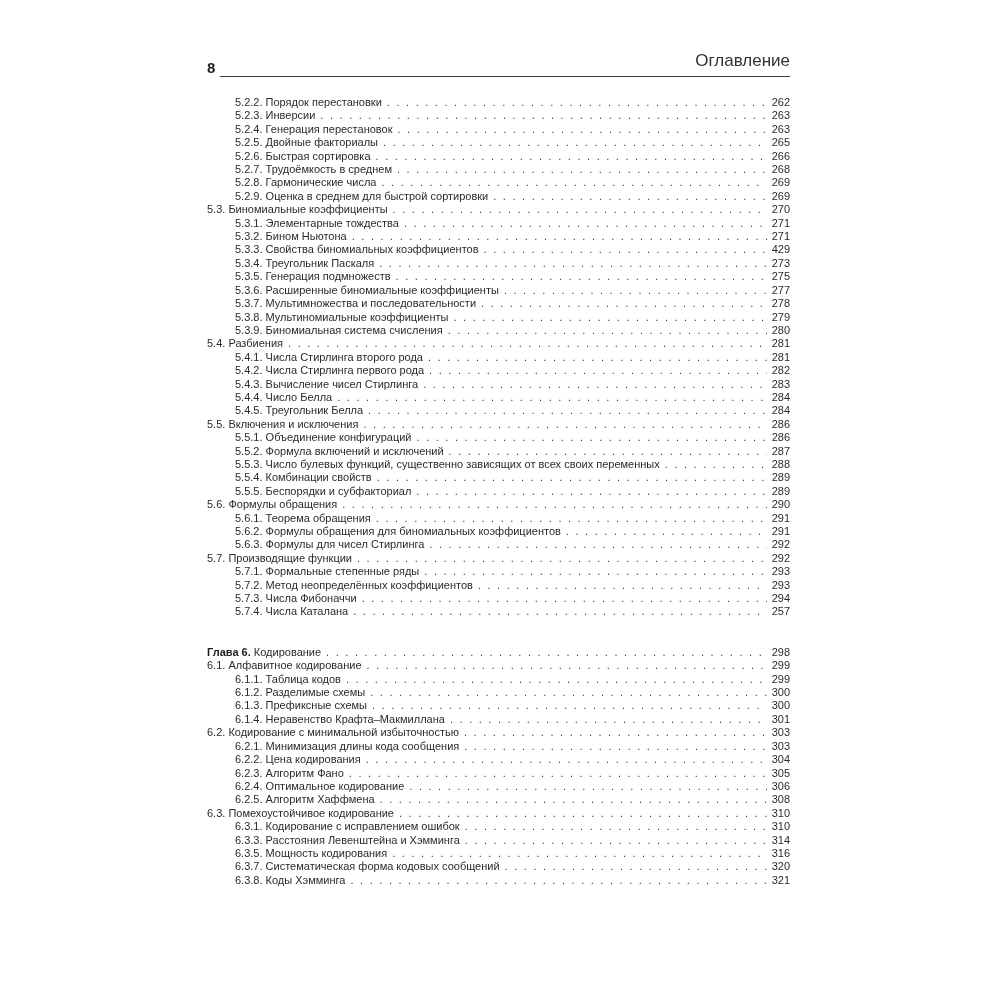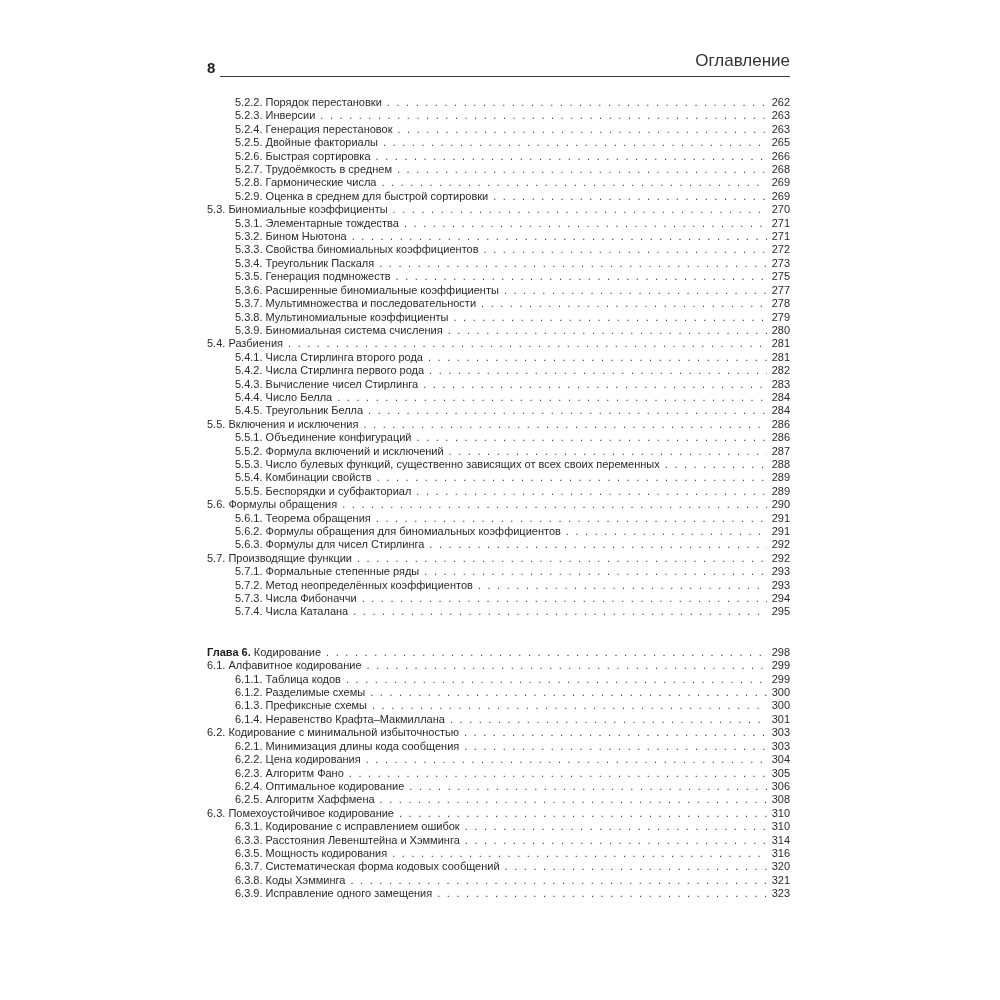--- a/index.html
+++ b/index.html
@@ -115,21 +115,21 @@
       <span class="pg">271</span>
     </div>
     <div class="row lvl2">
       <span class="title">5.3.2. Бином Ньютона</span>
       <span class="leader"></span>
       <span class="pg">271</span>
     </div>
     <div class="row lvl2">
       <span class="title">5.3.3. Свойства биномиальных коэффициентов</span>
       <span class="leader"></span>
-      <span class="pg">272</span>
+      <span class="pg">429</span>
     </div>
     <div class="row lvl2">
       <span class="title">5.3.4. Треугольник Паскаля</span>
       <span class="leader"></span>
       <span class="pg">273</span>
     </div>
     <div class="row lvl2">
       <span class="title">5.3.5. Генерация подмножеств</span>
       <span class="leader"></span>
       <span class="pg">275</span>
@@ -250,21 +250,21 @@
       <span class="pg">293</span>
     </div>
     <div class="row lvl2">
       <span class="title">5.7.3. Числа Фибоначчи</span>
       <span class="leader"></span>
       <span class="pg">294</span>
     </div>
     <div class="row lvl2">
       <span class="title">5.7.4. Числа Каталана</span>
       <span class="leader"></span>
-      <span class="pg">295</span>
+      <span class="pg">257</span>
     </div>
     <div class="row lvlchapter gap">
       <span class="title"><b>Глава 6. </b>Кодирование</span>
       <span class="leader"></span>
       <span class="pg">298</span>
     </div>
     <div class="row lvl1">
       <span class="title">6.1. Алфавитное кодирование</span>
       <span class="leader"></span>
       <span class="pg">299</span>
@@ -341,19 +341,14 @@
     </div>
     <div class="row lvl2">
       <span class="title">6.3.7. Систематическая форма кодовых сообщений</span>
       <span class="leader"></span>
       <span class="pg">320</span>
     </div>
     <div class="row lvl2">
       <span class="title">6.3.8. Коды Хэмминга</span>
       <span class="leader"></span>
       <span class="pg">321</span>
-    </div>
-    <div class="row lvl2">
-      <span class="title">6.3.9. Исправление одного замещения</span>
-      <span class="leader"></span>
-      <span class="pg">323</span>
     </div>
   </div>
 
 </body></html>

